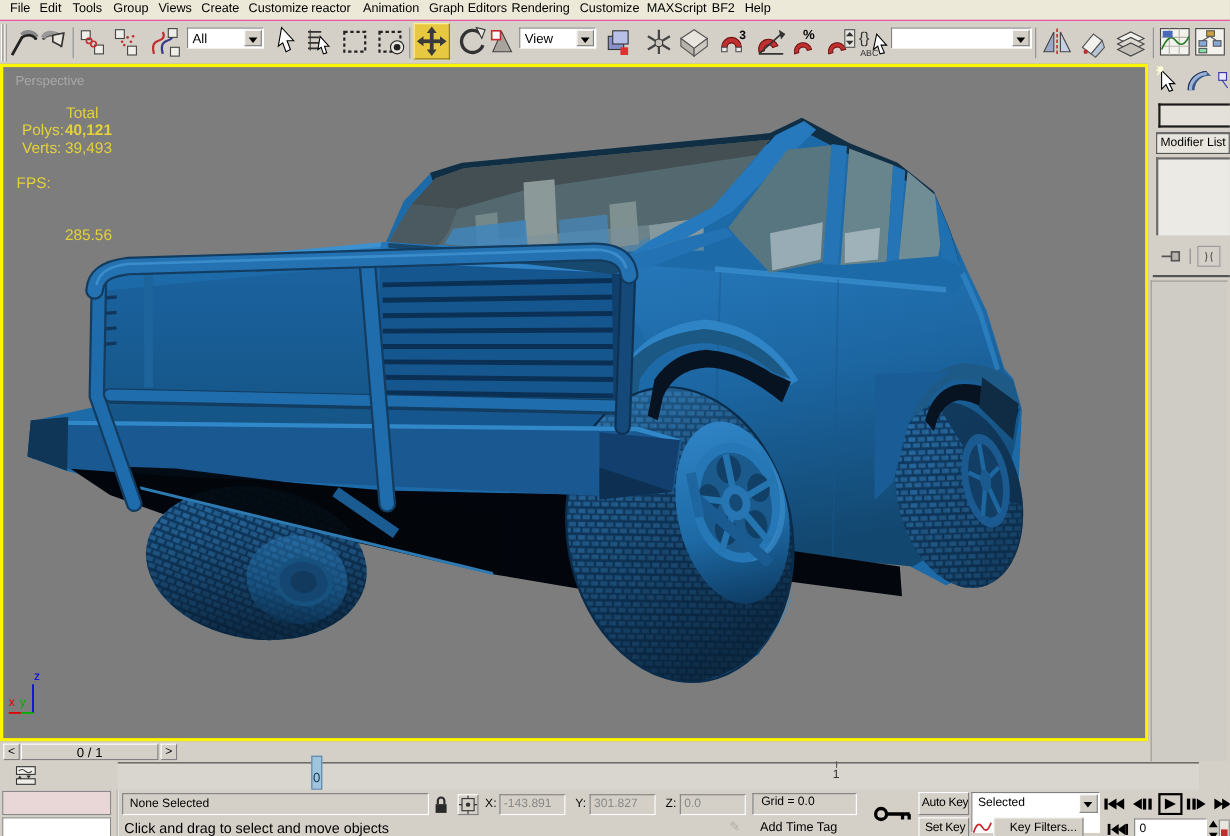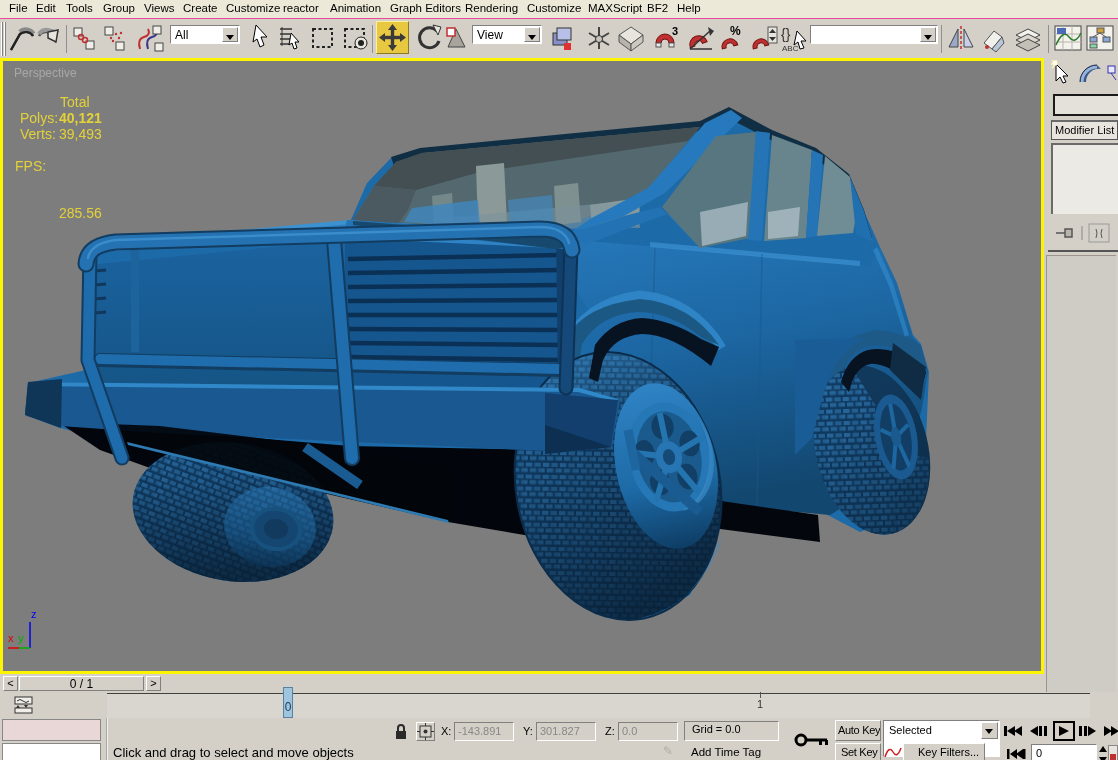--- a/index.html
+++ b/index.html
@@ -567,20 +567,21 @@
   <div style="position:absolute;left:757px;top:6px;font-size:11px;color:#333;">1</div>
   <div style="position:absolute;left:760px;top:0px;width:1px;height:6px;background:#555;"></div>
 </div>
 
 <div id="sbar">
 
   <div style="position:absolute;left:2px;top:1px;width:99px;height:22px;background:#e9d7d7;border:1px solid #888;"></div>
   <div style="position:absolute;left:2px;top:25px;width:99px;height:17px;background:#fff;border:1px solid #888;border-bottom:none;"></div>
   <div style="position:absolute;left:106px;top:0px;width:2px;height:42px;background:#aaa;border-right:1px solid #eee;"></div>
 
+  <div class="sunken" style="position:absolute;left:111px;top:3px;width:279px;height:20px;padding:3px 0 0 6px;">None Selected</div>
   <div style="position:absolute;left:113px;top:27px;font-size:13px;">Click and drag to select and move objects</div>
 
   <svg style="position:absolute;left:393px;top:5px;" width="16" height="18" viewBox="0 0 16 18">
     <rect x="3" y="8" width="10" height="8" fill="#2a2a2a"></rect>
     <path d="M5,8 V5 a3,3 0 0 1 6,0 V8" fill="none" stroke="#2a2a2a" stroke-width="2"></path>
   </svg>
 
   <div class="raised" style="position:absolute;left:416px;top:4px;width:19px;height:19px;">
     <svg width="17" height="17" viewBox="0 0 17 17">
       <rect x="3" y="3" width="11" height="11" fill="none" stroke="#333"></rect>

